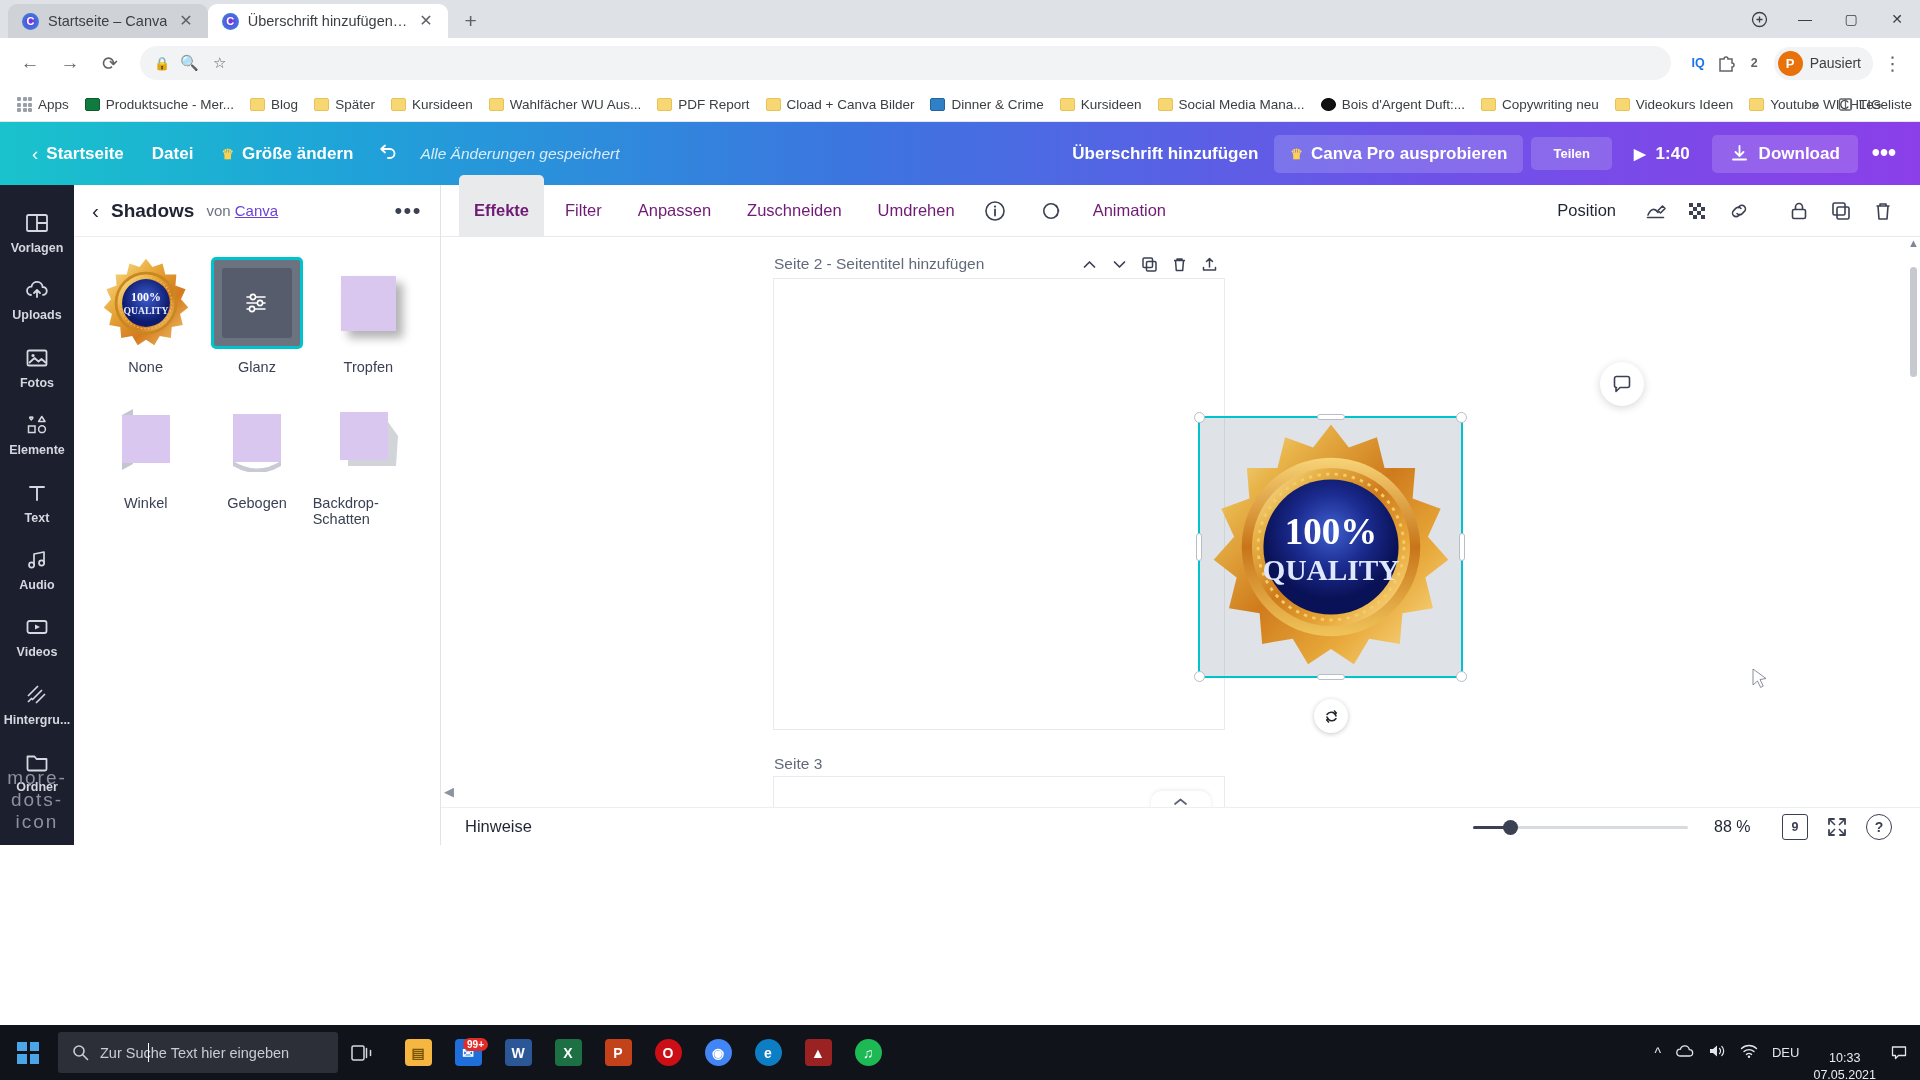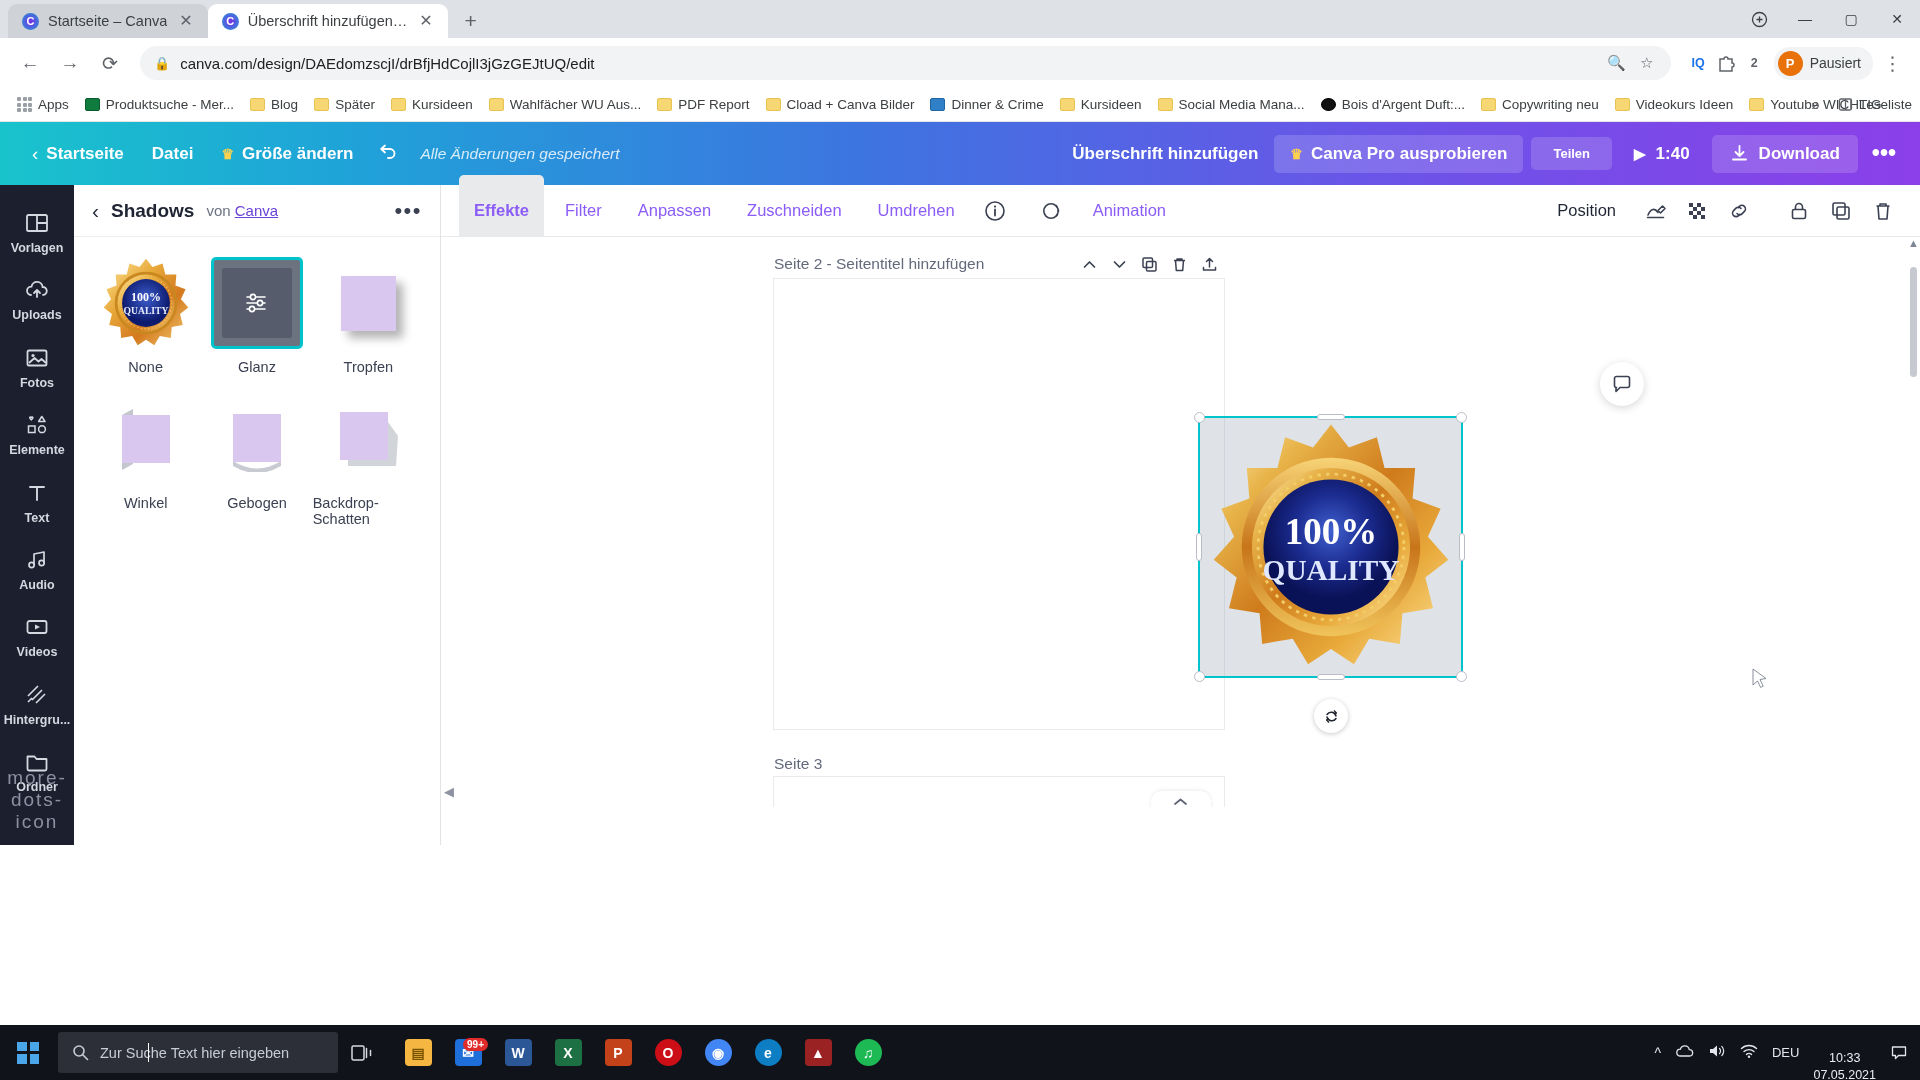--- a/index.html
+++ b/index.html
@@ -216,21 +216,21 @@
     display: flex; align-items: center; justify-content: center;
   }
 
   
   .imgbar {
     position: absolute; top: 185px; left: 441px; width: 1479px; height: 52px;
     background: #fff; display: flex; align-items: center; padding: 0 18px;
     gap: 6px; border-bottom: 1px solid #e8e9eb;
   }
   .tb-tab {
-    font-size: 16.5px; color: #8b5cf6; padding: 26px 15px; border-radius: 5px;
+    font-size: 16.5px; color: #701a75; padding: 26px 15px; border-radius: 5px;
     white-space: nowrap;
   }
   .tb-tab.active { background: #e9eaec; font-weight: bold; }
   .tb-ico-btn {
     width: 38px; height: 38px; display: flex; align-items: center;
     justify-content: center; color: #3b4152;
   }
   .tb-spacer { flex: 1; }
   .tb-pos { font-size: 16.5px; color: #1f2533; padding: 8px 14px; }
   .tb-right { display: flex; align-items: center; gap: 4px; }
@@ -432,21 +432,20 @@
       <div class="win-ctrl">✕</div>
     </div>
   </div>
 
   <div class="browser-addrbar">
     <div class="nav-btn">←</div>
     <div class="nav-btn">→</div>
     <div class="nav-btn">⟳</div>
     <div class="omnibox">
       <span class="omnibox-lock">🔒</span>
-      <span class="omnibox-url">canva.com/design/DAEdomzscjI/drBfjHdCojlI3jGzGEJtUQ/edit</span>
       <span class="omni-right">
         <span class="omni-icon">🔍</span>
         <span class="omni-icon">☆</span>
       </span>
     </div>
     <div class="ext-icons">
       <span class="ext-badge">IQ</span>
       <span class="puzzle-ext">
         <svg width="22" height="20" viewBox="0 0 22 20">
             <path d="M3 6h4a2 2 0 1 1 4 0h4v4a2 2 0 1 1 0 4v4H3z" fill="none" stroke="#5f6368" stroke-width="1.5"></path>
@@ -913,20 +912,42 @@
     <div class="canvas-scroll-up">▲</div>
     <div class="canvas-vscroll"></div>
     <div class="left-collapse">◀</div>
     <div class="canvas-bottom-arrow">
       <svg width="15" height="10" viewBox="0 0 15 10">
           <path d="M2 7 7.5 2.5 13 7" fill="none" stroke="#5c6373" stroke-width="1.7" stroke-linecap="round" stroke-linejoin="round"></path>
         </svg>
     </div>
   </div>
 
+  <div class="statusbar">
+    <span class="sb-notes">Hinweise</span>
+    <span class="sb-spacer"></span>
+    <span class="sb-slider">
+      <span class="sb-track"></span>
+      <span class="sb-track-fill"></span>
+      <span class="sb-knob"></span>
+    </span>
+    <span class="sb-pct">88 %</span>
+    <span class="sb-icon-btn">
+      <span class="sb-pagecount">9</span>
+    </span>
+    <span class="sb-icon-btn">
+      <svg width="24" height="24" viewBox="0 0 24 24">
+          <path d="M4 9V4h5M20 9V4h-5M4 15v5h5M20 15v5h-5" fill="none" stroke="#3b4152" stroke-width="1.8" stroke-linecap="round" stroke-linejoin="round"></path>
+          <path d="m5 5 5 5M19 5l-5 5M5 19l5-5M19 19l-5-5" fill="none" stroke="#3b4152" stroke-width="1.5"></path>
+        </svg>
+    </span>
+    <span class="sb-icon-btn">
+      <span class="sb-help">?</span>
+    </span>
+  </div>
 
   <div class="taskbar">
     <div class="tb-start">
       <span class="win-logo">
           <i></i>
           <i></i>
           <i></i>
           <i></i>
         </span>
     </div>

